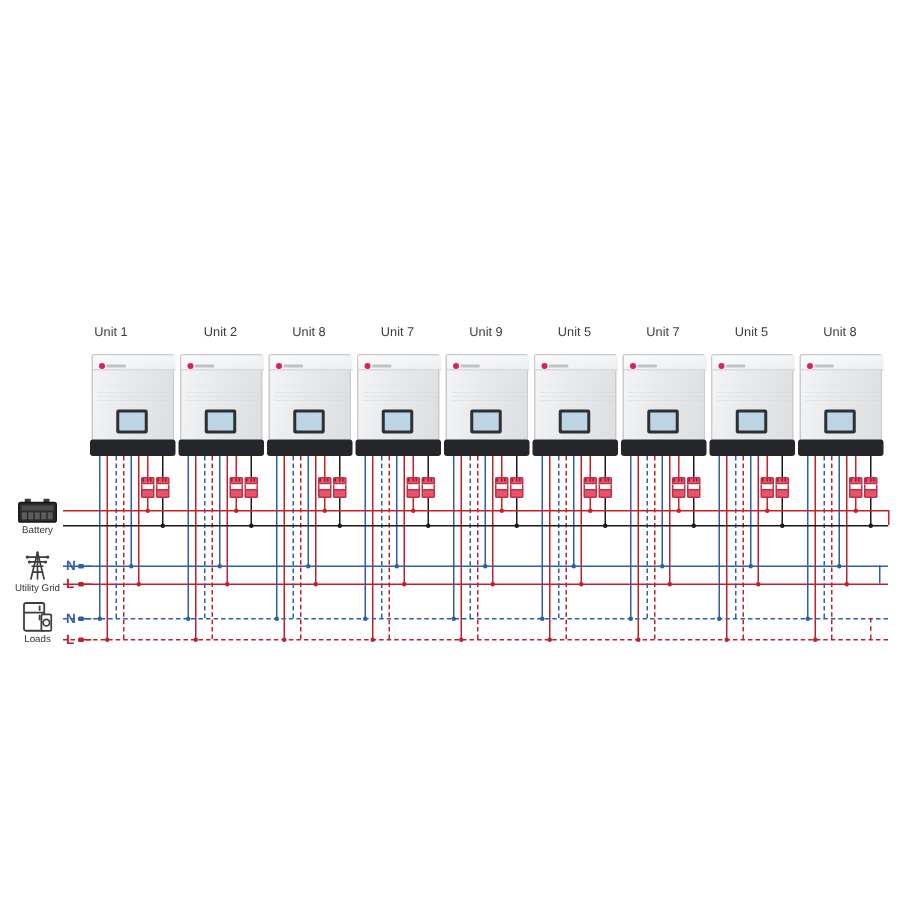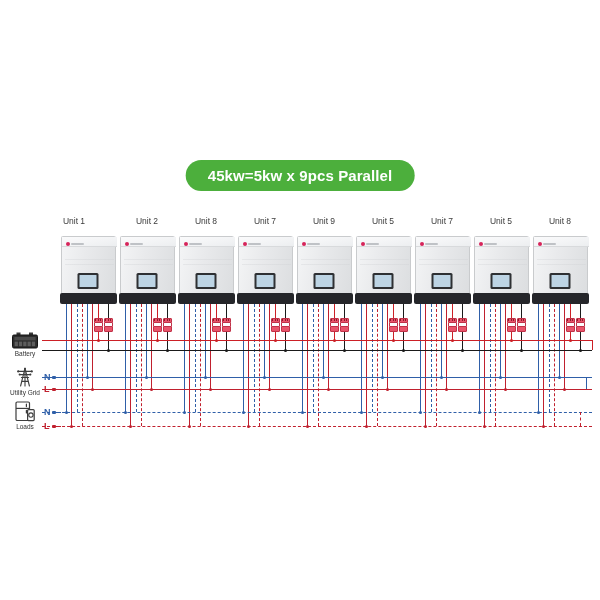--- a/index.html
+++ b/index.html
@@ -81,21 +81,20 @@
   .conn .dot{position:absolute;left:0;top:1px;width:4px;height:3px;border-radius:1px;}
   .conn .pin{position:absolute;left:4px;top:2px;width:5px;height:1px;}
 
   .jdot{position:absolute;width:3px;height:3px;border-radius:50%;margin-left:-1.5px;margin-top:-1.5px;}
 </style>
 </head>
 <body>
 
 <div id="stage">
 
-  <div id="banner">45kw=5kw x 9pcs Parallel</div>
 
   <div class="unit-label" style="left:74px">Unit 1</div>
   <div class="unit-label" style="left:147px">Unit 2</div>
   <div class="unit-label" style="left:206px">Unit 8</div>
   <div class="unit-label" style="left:265px">Unit 7</div>
   <div class="unit-label" style="left:324px">Unit 9</div>
   <div class="unit-label" style="left:383px">Unit 5</div>
   <div class="unit-label" style="left:442px">Unit 7</div>
   <div class="unit-label" style="left:501px">Unit 5</div>
   <div class="unit-label" style="left:560px">Unit 8</div>

